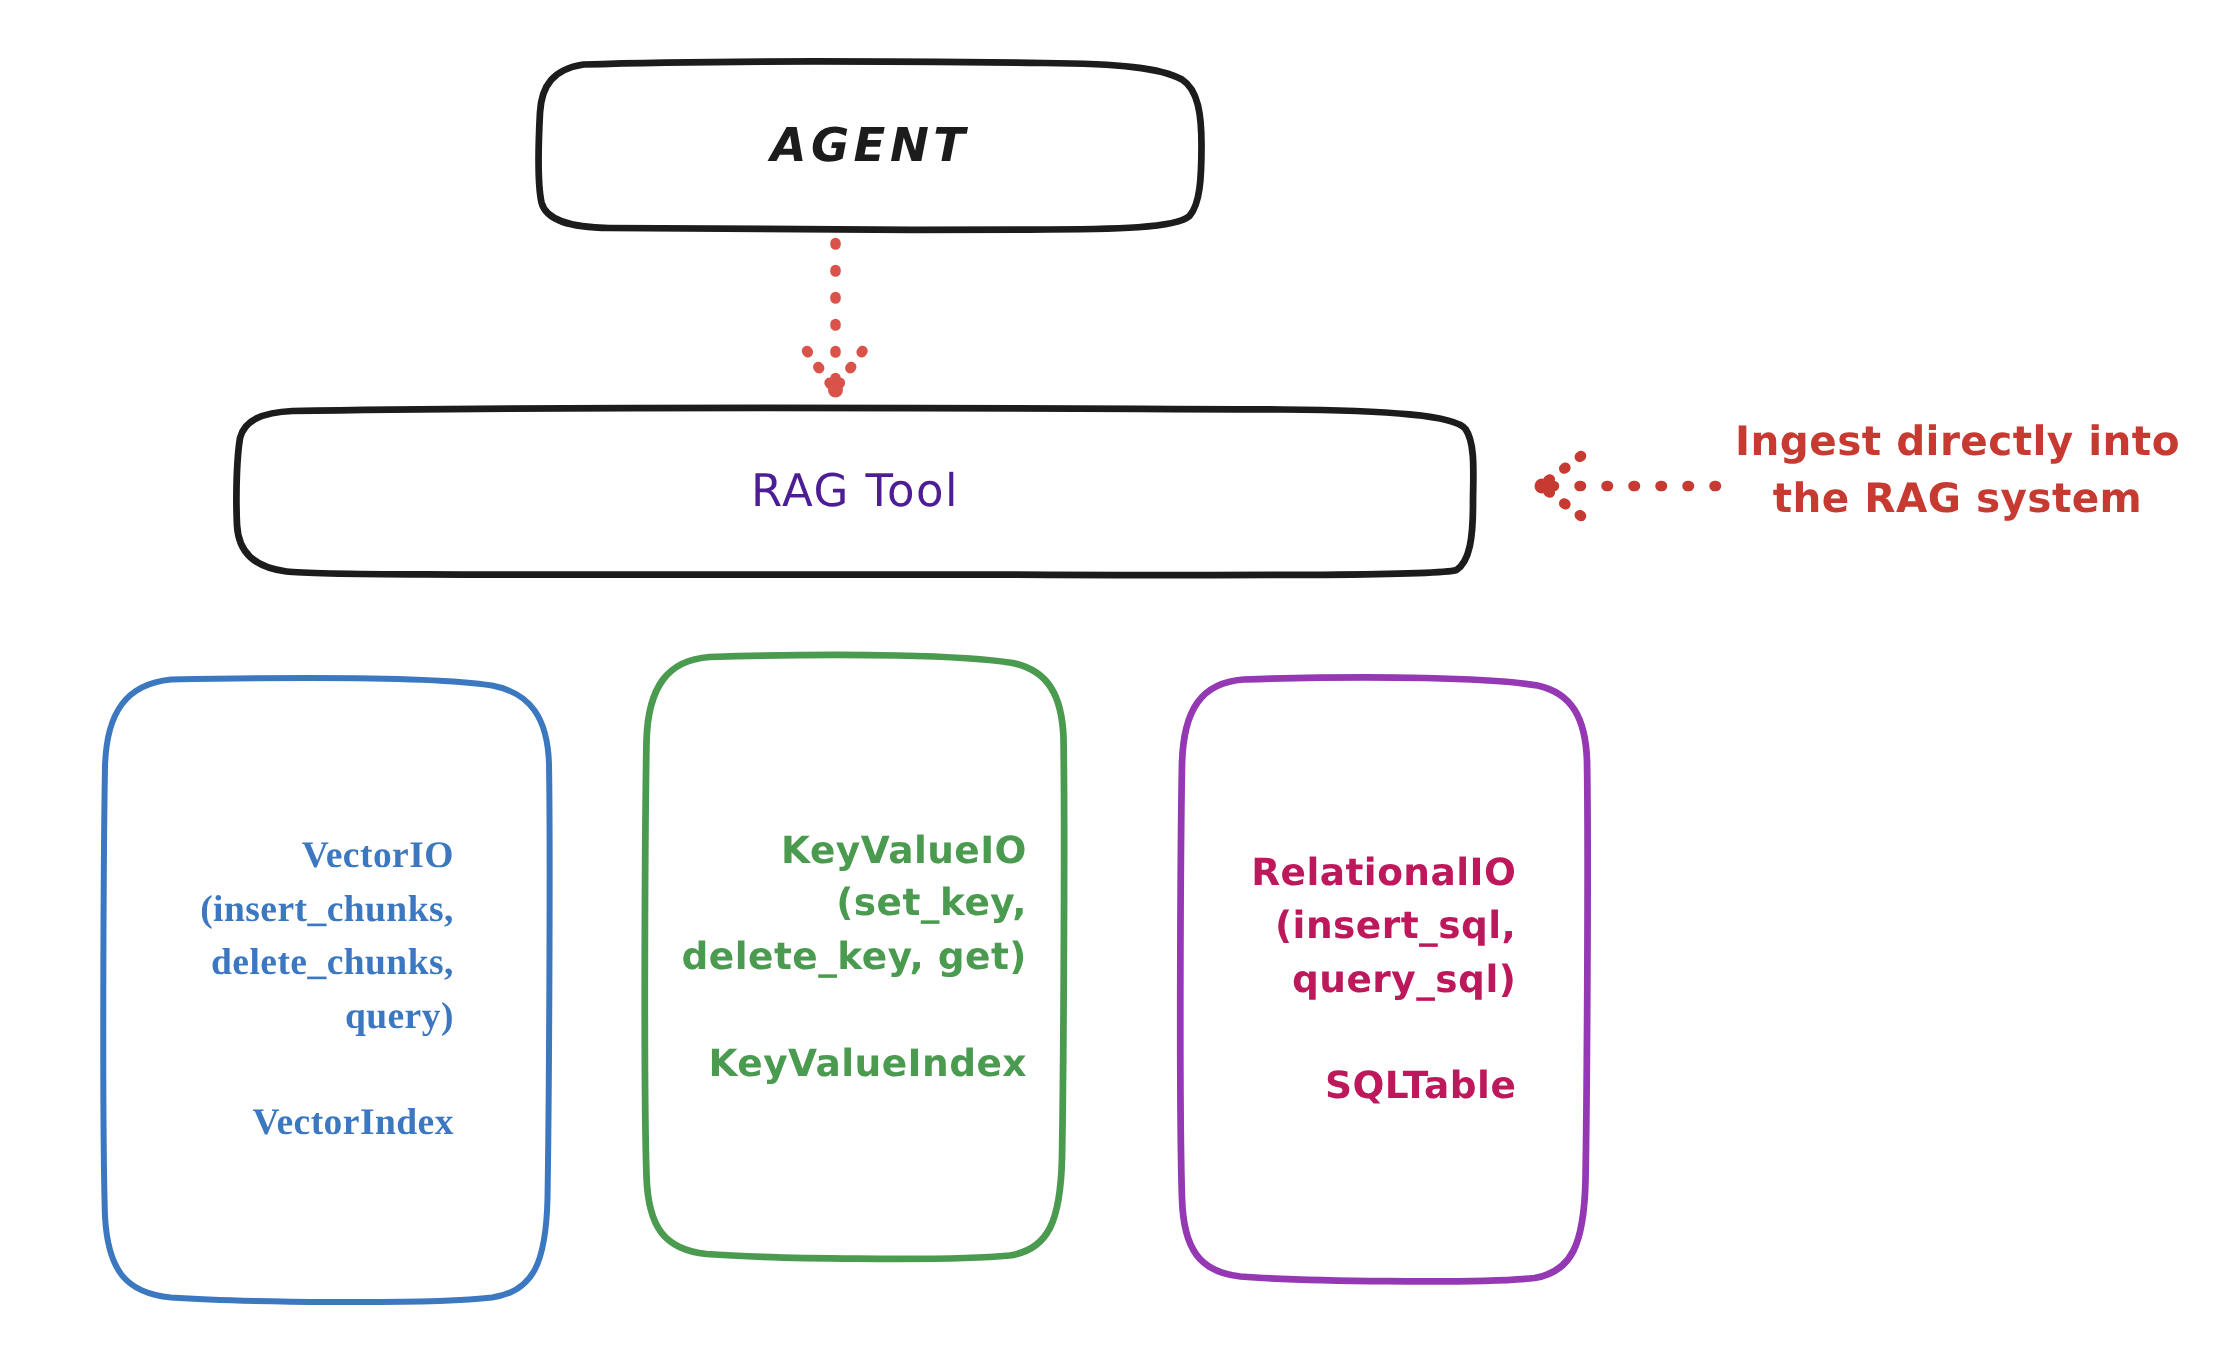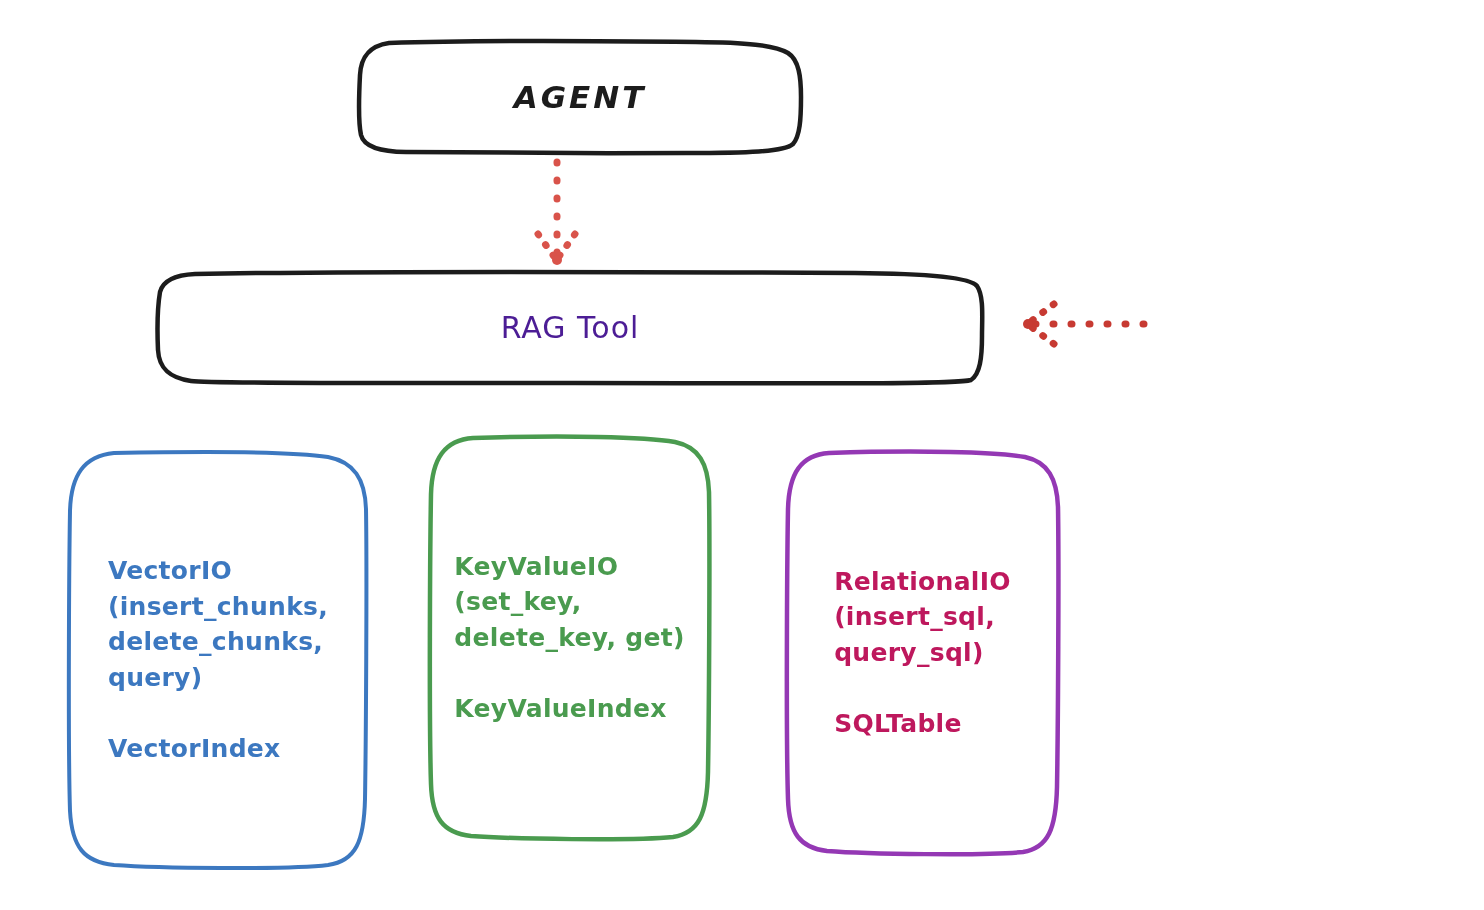--- a/index.html
+++ b/index.html
@@ -17,21 +17,21 @@
   }
 
   
   .node {
     position: absolute;
     box-sizing: border-box;
     background: #ffffff;
     display: flex;
     align-items: center;
     justify-content: center;
-    text-align: left;
+    text-align: right;
   }
   .node .label {
     position: relative;
     z-index: 2;
     line-height: 1.32;
     white-space: pre-line;
     letter-spacing: 0.5px;
   }
 
   
@@ -77,21 +77,21 @@
     font-size: 25px;
     font-weight: 700;
     line-height: 1.42;
     letter-spacing: 0.3px;
   }
 
   #vectorio-box {
     left: 66px; top: 449px;
     width: 304px; height: 421px;
   }
-  #vectorio-box .label { color: #3c78c0; }
+  #vectorio-box .label { color: #3c78c0; font-family: Liberation Serif, serif; }
 
   #keyvalueio-box {
     left: 427px; top: 434px;
     width: 285px; height: 407px;
   }
   #keyvalueio-box .label { color: #4a9b4f; }
 
   #relationalio-box {
     left: 784px; top: 449px;
     width: 277px; height: 407px;
@@ -205,14 +205,16 @@
     <circle cx="52" cy="102" r="5" fill="#d9534a"></circle>
   </svg>
 
   <svg id="horizontal-arrow" viewBox="0 0 130 56">
     <line x1="126" y1="28" x2="16" y2="28" stroke="#c73a32" stroke-width="7" stroke-linecap="round" stroke-dasharray="1 17"></line>
     <line x1="36" y1="8" x2="12" y2="26" stroke="#c73a32" stroke-width="7" stroke-linecap="round" stroke-dasharray="1 12"></line>
     <line x1="36" y1="48" x2="12" y2="30" stroke="#c73a32" stroke-width="7" stroke-linecap="round" stroke-dasharray="1 12"></line>
     <circle cx="10" cy="28" r="5" fill="#c73a32"></circle>
   </svg>
 
+  <div id="ingest-note">Ingest directly into
+the RAG system</div>
 
 </div>
 
 </body></html>

